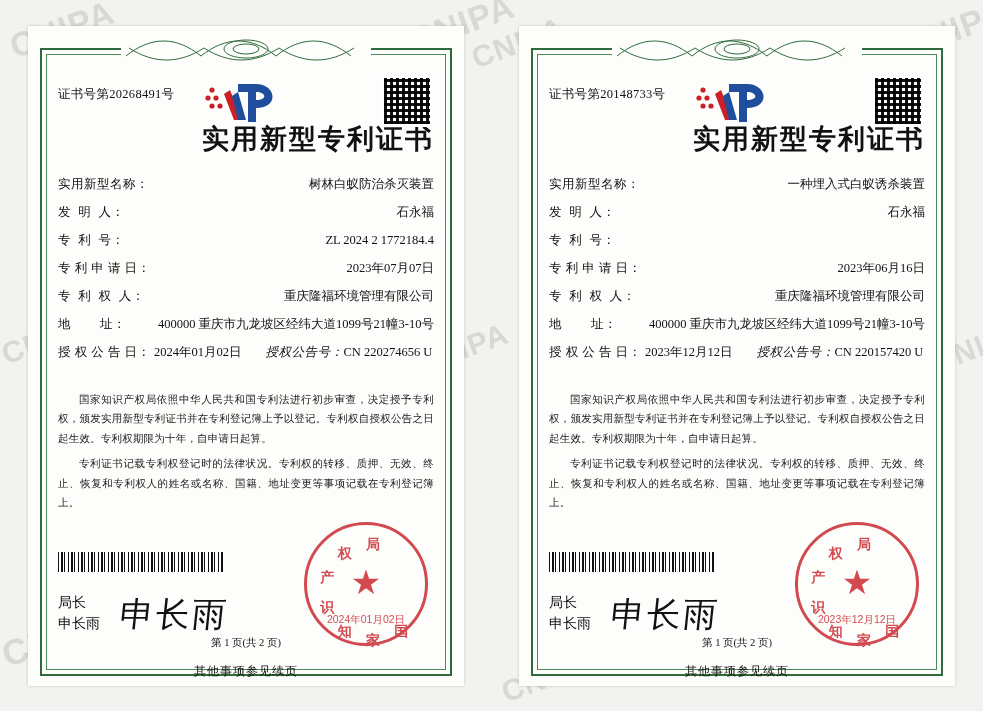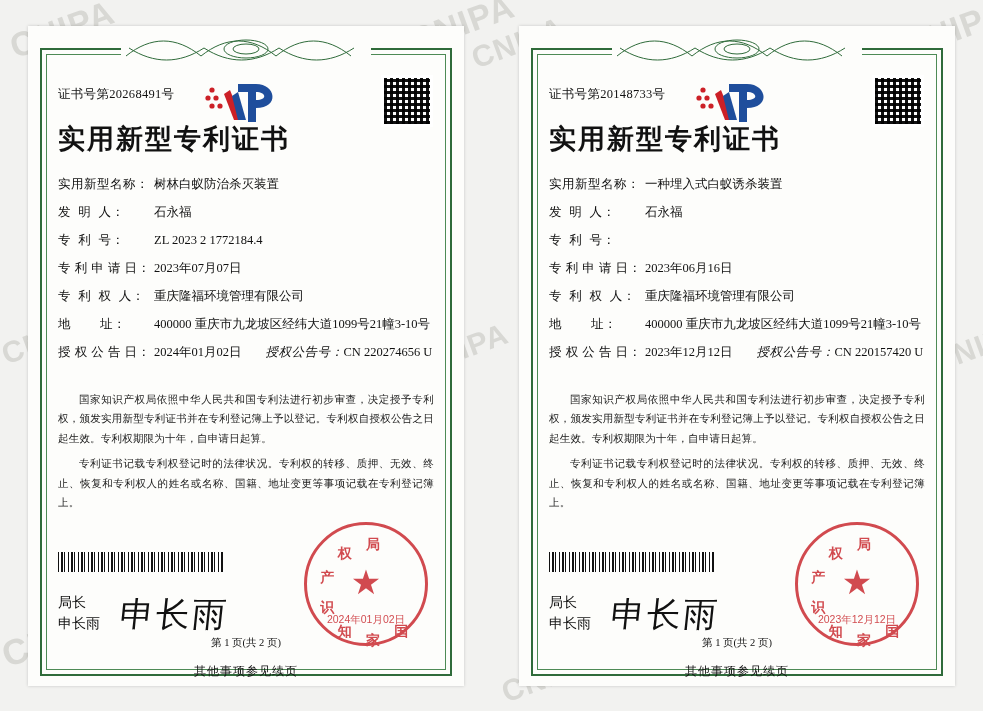--- a/index.html
+++ b/index.html
@@ -111,21 +111,21 @@
     height: 46px;
     background:
       repeating-linear-gradient(90deg, #111 0 3px, #fff 3px 6px),
       repeating-linear-gradient(0deg, #111 0 3px, #fff 3px 6px);
     background-blend-mode: multiply;
     border: 2px solid #fff;
     box-shadow: 0 0 0 1px #fff;
   }
   .title {
     margin-top: 18px;
-    text-align: left;
+    text-align: right;
     font-size: 27px;
     font-weight: bold;
     letter-spacing: 2px;
     color: #111;
     font-family: "DejaVu Serif", serif;
   }
   .fields {
     margin-top: 20px;
     font-size: 12.5px;
     color: #111;
@@ -134,21 +134,21 @@
     display: flex;
     margin-bottom: 13px;
     line-height: 1.2;
   }
   .f-label {
     width: 96px;
     flex: 0 0 96px;
     letter-spacing: 0.5px;
     white-space: pre;
   }
-  .f-value { flex: 1 1 auto; }
+  .f-value { flex: 1 1 auto; text-align: right; }
   .field.two .f-value { flex: 0 0 auto; }
   .f-label2 {
     margin-left: 24px;
     flex: 0 0 auto;
     letter-spacing: 0.5px;
     font-style: italic;
   }
   .paras {
     margin-top: 30px;
     font-size: 10.5px;
@@ -324,21 +324,21 @@
           <div class="field">
             <span class="f-label">实用新型名称：</span>
             <span class="f-value">树林白蚁防治杀灭装置</span>
           </div>
           <div class="field">
             <span class="f-label">发  明  人：</span>
             <span class="f-value">石永福</span>
           </div>
           <div class="field">
             <span class="f-label">专  利  号：</span>
-            <span class="f-value">ZL 2023 2 1772184.4</span>
+            <span class="f-value">ZL 2024 2 1772184.4</span>
           </div>
           <div class="field">
             <span class="f-label">专 利 申 请 日：</span>
             <span class="f-value">2023年07月07日</span>
           </div>
           <div class="field">
             <span class="f-label">专  利  权  人：</span>
             <span class="f-value">重庆隆福环境管理有限公司</span>
           </div>
           <div class="field">

